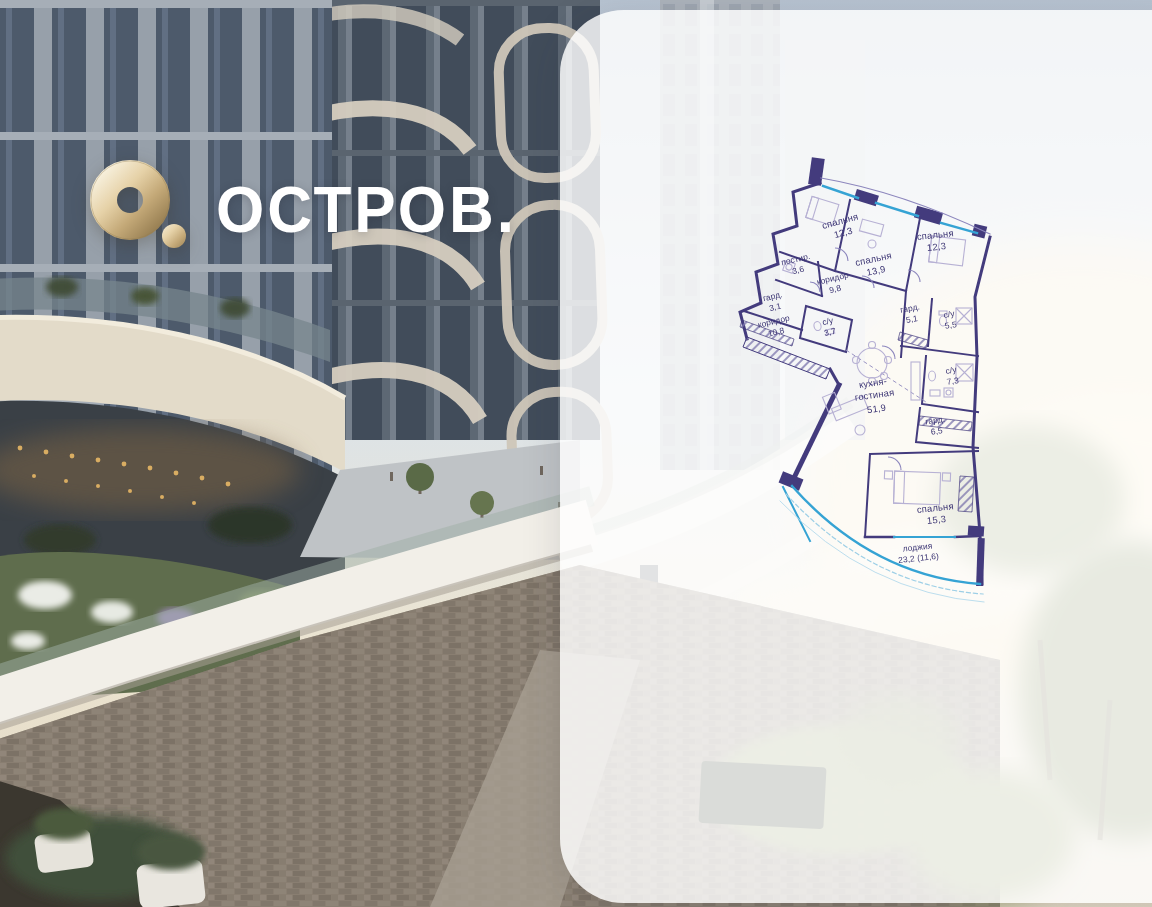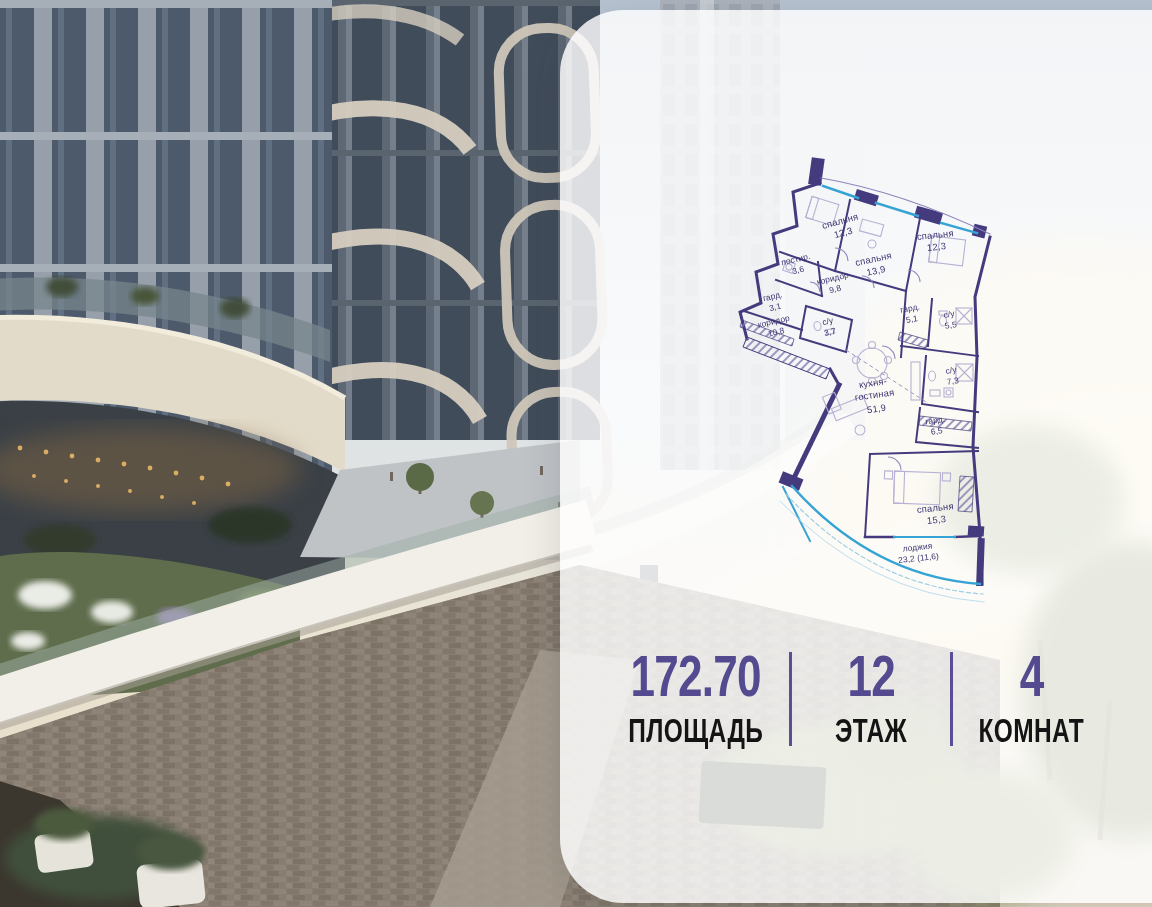--- a/index.html
+++ b/index.html
@@ -213,20 +213,36 @@
     <ellipse cx="1030" cy="500" rx="95" ry="75" fill="#8a9765" opacity=".9" filter="url(#b12)"></ellipse>
     <ellipse cx="1130" cy="690" rx="110" ry="150" fill="#7f8c5a" filter="url(#b12)"></ellipse>
     <line x1="1040" y1="640" x2="1050" y2="780" stroke="#6b5f48" stroke-width="5" opacity=".6"></line>
     <line x1="1110" y1="700" x2="1100" y2="840" stroke="#6b5f48" stroke-width="5" opacity=".6"></line>
     <ellipse cx="990" cy="835" rx="85" ry="65" fill="#97a26d" filter="url(#b12)"></ellipse>
     <ellipse cx="900" cy="740" rx="60" ry="45" fill="#8e9a68" opacity=".8" filter="url(#b12)"></ellipse>
   </svg>
 
   <div class="panel"></div>
 
+  <div class="logo">
+    <svg class="logo-mark" viewBox="0 0 102 96" aria-hidden="true">
+      <defs>
+        <linearGradient id="goldm" x1="0" y1="0" x2="1" y2="1">
+          <stop offset="0" stop-color="#f6eed9"></stop>
+            <stop offset=".35" stop-color="#e6d2a8"></stop>
+          <stop offset=".68" stop-color="#c4a978"></stop>
+            <stop offset="1" stop-color="#9c8356"></stop>
+        </linearGradient>
+      </defs>
+      <circle cx="42" cy="44" r="26.5" fill="none" stroke="url(#goldm)" stroke-width="27"></circle>
+      <circle cx="42" cy="44" r="39" fill="none" stroke="#8f7a50" stroke-width="1" opacity=".35"></circle>
+      <circle cx="86" cy="80" r="12" fill="url(#goldm)"></circle>
+    </svg>
+    <span class="logo-text">ОСТРОВ.</span>
+  </div>
 
   <svg id="plan" viewBox="0 0 270 462">
     <defs>
       <pattern id="hatch" width="6" height="6" patternUnits="userSpaceOnUse" patternTransform="rotate(45)">
         <line x1="1" y1="0" x2="1" y2="6" stroke="#7d76ad" stroke-width="1.5"></line>
       </pattern>
     </defs>
 
     <g stroke="#433b7d" fill="none" stroke-linecap="square">
       <path d="M98,33 L71,42 L75,76 L51,84 L56,114 L34,122 L39,153 L18,162 L25,189" stroke-width="3"></path>
@@ -401,30 +417,14 @@
         <text class="pl" y="-4">спальня</text>
         <text class="pl" y="8">15,3</text>
       </g>
       <g transform="translate(196,403) rotate(-6)">
         <text class="pls" y="-3">лоджия</text>
         <text class="pls" y="8">23,2 (11,6)</text>
       </g>
     </g>
   </svg>
 
-  <div class="stats">
-    <div class="stat">
-      <div class="stat-value">172.70</div>
-      <div class="stat-label">ПЛОЩАДЬ</div>
-    </div>
-    <div class="stat-divider"></div>
-    <div class="stat">
-      <div class="stat-value">12</div>
-      <div class="stat-label">ЭТАЖ</div>
-    </div>
-    <div class="stat-divider"></div>
-    <div class="stat">
-      <div class="stat-value">4</div>
-      <div class="stat-label">КОМНАТ</div>
-    </div>
-  </div>
 
 </div>
 
 </body></html>

